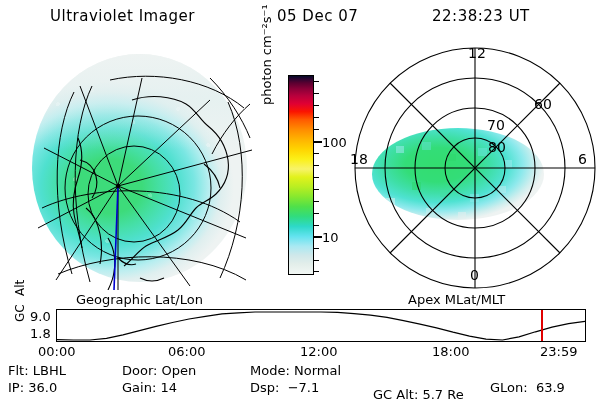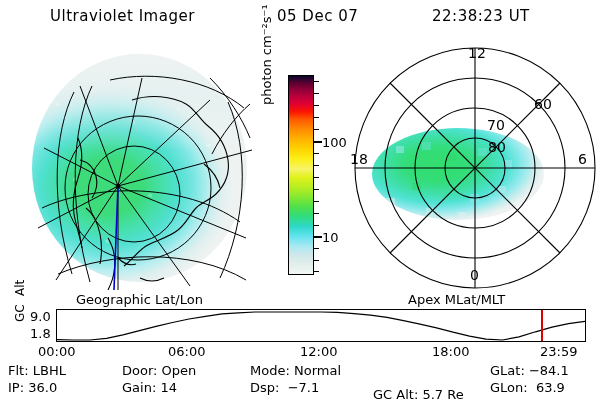--- a/index.html
+++ b/index.html
@@ -261,21 +261,20 @@
   <div class="txt tlab" style="left:38px">00:00</div>
   <div class="txt tlab" style="left:168px">06:00</div>
   <div class="txt tlab" style="left:300px">12:00</div>
   <div class="txt tlab" style="left:432px">18:00</div>
   <div class="txt tlab" style="left:540px">23:59</div>
 
   <div class="txt st r1 c1"><span>Flt:</span> <span>LBHL</span></div>
   <div class="txt st r1 c2"><span>Door:</span> <span>Open</span></div>
   <div class="txt st r1 c3"><span>Mode:</span> <span>Normal</span></div>
   <div class="txt st r1 c4"><span>GC Alt:</span> <span>5.7 Re</span></div>
-  <div class="txt st r1 c5"><span>GLat:</span> <span>−84.1</span></div>
 
   <div class="txt st r2 c1"><span>IP:</span> <span>36.0</span></div>
   <div class="txt st r2 c2"><span>Gain:</span> <span>14</span></div>
   <div class="txt st r2 c3"><span>Dsp:</span>  <span>−7.1</span></div>
   <div class="txt st r2 c4"><span>Seq:</span> <span>39</span></div>
   <div class="txt st r2 c5"><span>GLon:</span>  <span>63.9</span></div>
 
 </div>
 
 </body></html>

